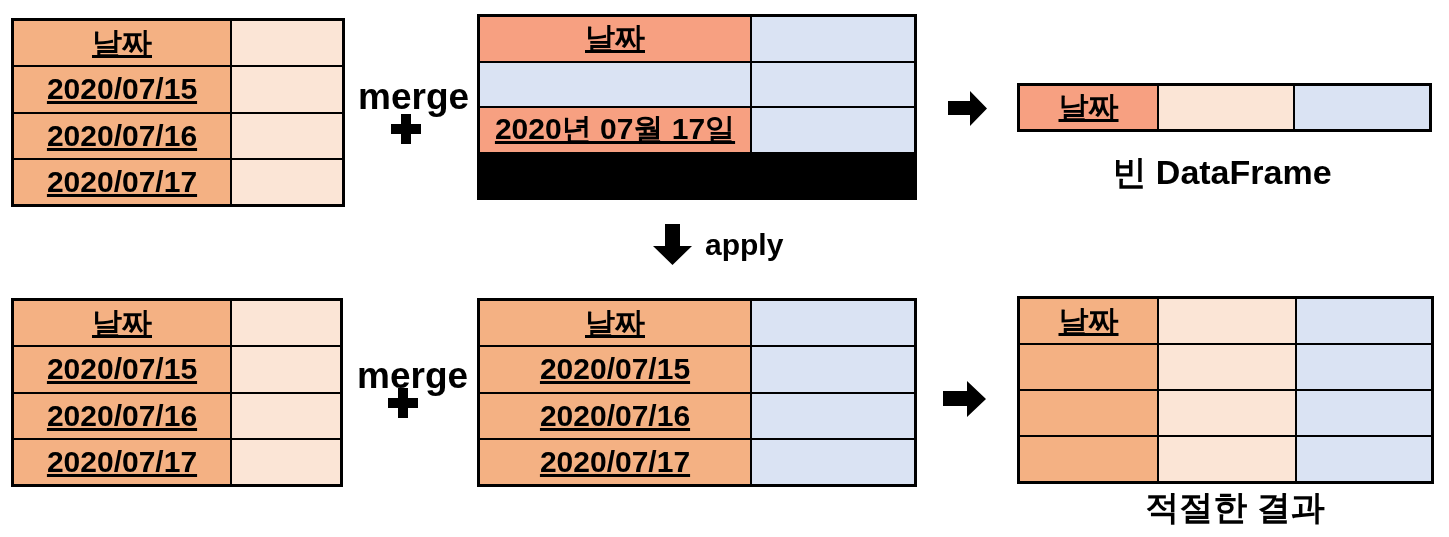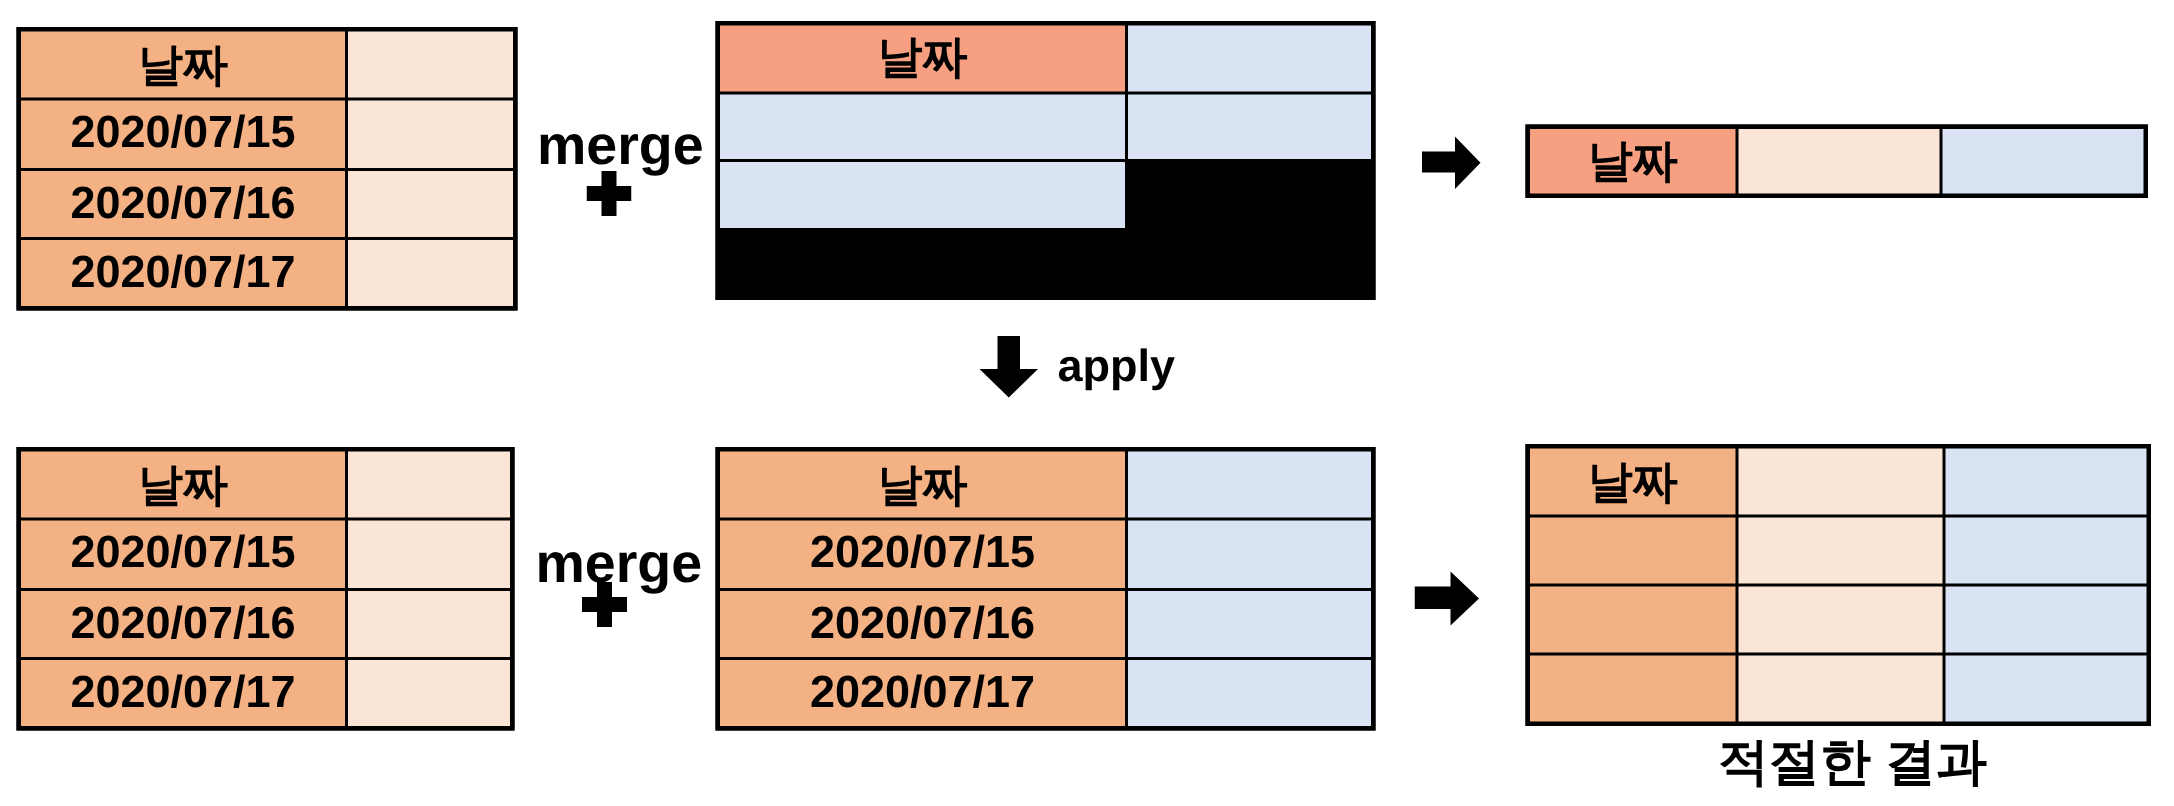--- a/index.html
+++ b/index.html
@@ -3,21 +3,21 @@
 <meta charset="utf-8">
 <style>
   html,body{margin:0;padding:0;background:#fff;}
   .canvas{
     position:relative;width:1449px;height:537px;background:#ffffff;
     font-family:"Liberation Sans","DejaVu Sans",sans-serif;color:#000;overflow:hidden;
   }
   
   .tbl{
     position:absolute;display:grid;gap:2px;background:#000;
-    border:3px solid #000;box-sizing:border-box;
+    border:3px solid #000;box-sizing:border-box;text-decoration:underline;
   }
   .cell{
     display:flex;align-items:center;justify-content:center;
     font-size:30px;font-weight:600;white-space:nowrap;overflow:hidden;
   }
   .c-orange{background:#F4B183;}
   .c-peach {background:#FBE5D6;}
   .c-salmon{background:#F7A081;}
   .c-blue  {background:#DAE3F3;}
   .lbl{position:absolute;white-space:nowrap;color:#000;}
@@ -48,34 +48,36 @@
     <svg width="30" height="30" viewBox="0 0 30 30">
       <path d="M10 0 H20 V10 H30 V20 H20 V30 H10 V20 H0 V10 H10 Z" fill="#000"></path>
     </svg>
   </div>
 
   <div class="tbl" style="left:477px;top:14px;width:440px;height:186px;grid-template-columns:270px 1fr;grid-template-rows:repeat(4,1fr);">
     <div class="cell c-salmon">날짜</div>
     <div class="cell c-blue"></div>
     <div class="cell c-blue"></div>
     <div class="cell c-blue"></div>
+    <div class="cell c-salmon">2020년 07월 17일</div>
     <div class="cell c-blue"></div>
   </div>
 
   <div class="icon" style="left:948px;top:90px;">
     <svg width="40" height="37" viewBox="0 0 40 37">
       <polygon points="0,11 22,11 22,1 39,18.5 22,36 22,25 0,25" fill="#000"></polygon>
     </svg>
   </div>
 
   <div class="tbl" style="left:1017px;top:83px;width:415px;height:49px;grid-template-columns:137px 134px 1fr;grid-template-rows:1fr;">
     <div class="cell c-salmon">날짜</div>
     <div class="cell c-peach"></div>
     <div class="cell c-blue"></div>
   </div>
+  <div class="lbl caption" style="left:1072px;top:150px;">빈 DataFrame</div>
 
   <div class="icon" style="left:652px;top:224px;">
     <svg width="41" height="42" viewBox="0 0 41 42">
       <polygon points="13,0 28,0 28,22 40,22 20.5,41 1,22 13,22" fill="#000"></polygon>
     </svg>
   </div>
   <div class="lbl apply-lbl" style="left:705px;top:228px;text-align:right;">apply</div>
 
   <div class="tbl" style="left:11px;top:298px;width:332px;height:189px;grid-template-columns:216px 1fr;grid-template-rows:repeat(4,1fr);">
     <div class="cell c-orange">날짜</div>

